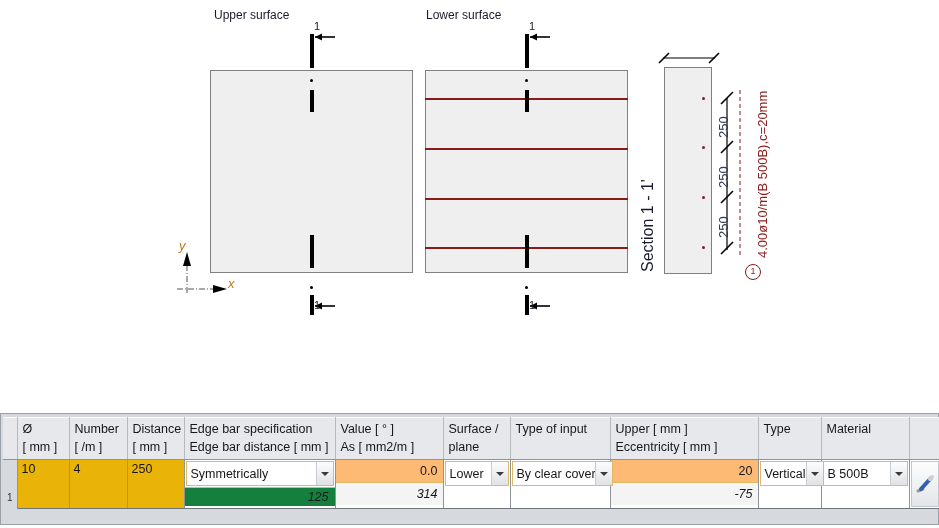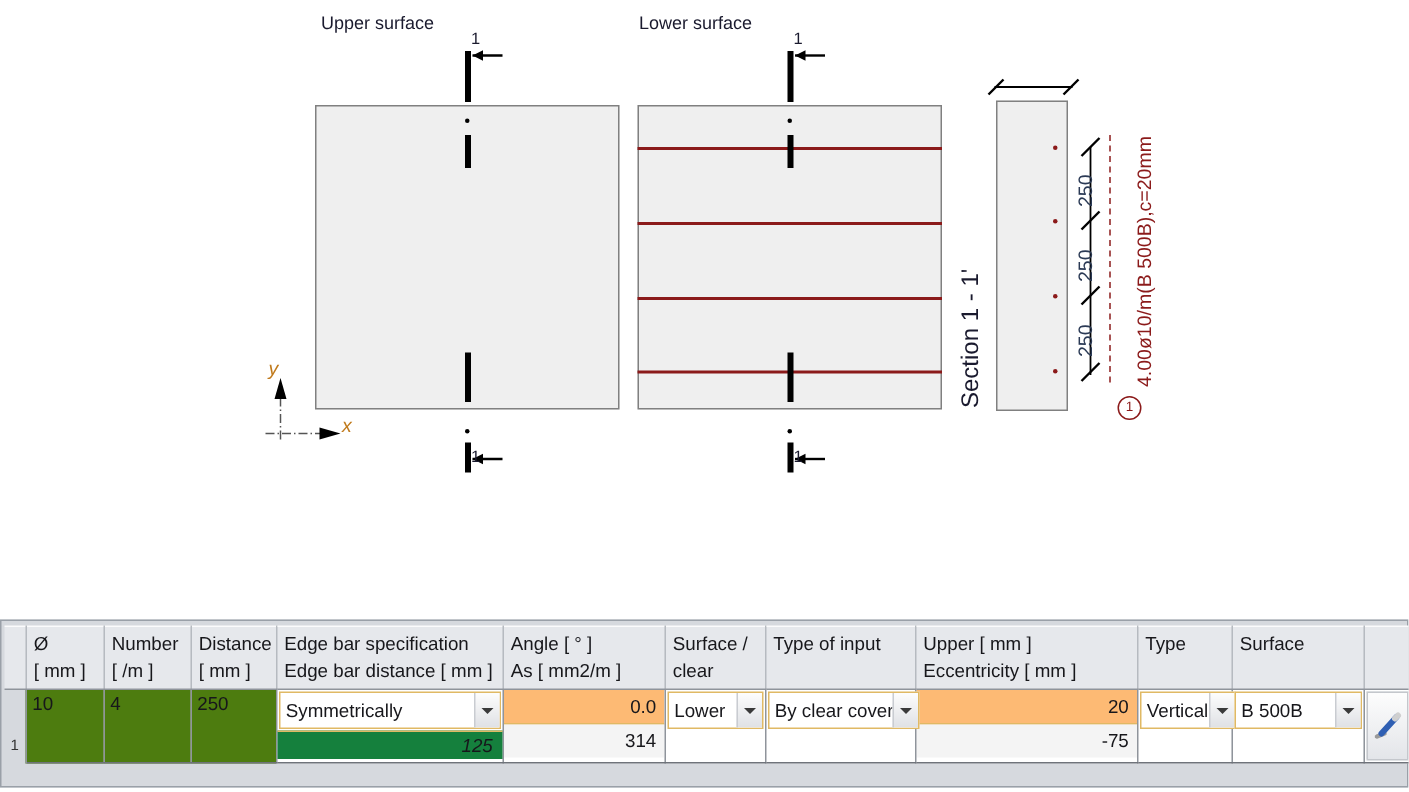--- a/index.html
+++ b/index.html
@@ -83,21 +83,21 @@
     padding:0 0 6px 0;
   }
   td.cell{
     border-right:1px solid #8f949b;
     border-bottom:1px solid #6f737a;
     padding:0;
     height:46px;
     vertical-align:top;
     background:#fff;
   }
-  td.cell.tan{background:#4d7c0f;}
+  td.cell.tan{background:#eab308;}
   td.cell.tan .val{padding:2px 4px;display:block;font-size:12.5px;}
 
   
   .stack{display:flex;flex-direction:column;height:46px;}
   .stack .top{flex:0 0 23px;display:flex;}
   .stack .bot{flex:1 1 auto;display:flex;align-items:center;
                border-top:1px solid #e0b964;background:#15803d;}
   .num-r{width:100%;text-align:right;padding-right:6px;box-sizing:border-box;}
   .num-i{font-style:italic;}
 
@@ -121,21 +121,21 @@
   .cell-mid .combo{width:100%;}
 
   
   .editbox{
     height:23px;display:flex;align-items:center;justify-content:flex-end;
     padding-right:5px;background:#fdba74;border-bottom:1px solid #e0b964;
     box-sizing:border-box;
   }
   .editbox2{
     height:22px;display:flex;align-items:center;justify-content:flex-end;
-    padding-right:5px;background:#f4f4f4;box-sizing:border-box;
+    padding-right:5px;background:#f4f4f4;box-sizing:border-box;font-style:italic;
   }
 
   
   td.iconcell{padding:0;border-right:1px solid #8f949b;border-bottom:1px solid #6f737a;background:#fff;}
   .btnface{
     height:44px;margin:1px;background:linear-gradient(#fdfdfd,#e3e5e9);
     border:1px solid #c4c7cc;display:flex;align-items:center;justify-content:center;
   }
 </style>
 </head>
@@ -266,41 +266,41 @@
         </th>
         <th>
           <span class="h1">Distance</span>
           <span class="h2">[ mm ]</span>
         </th>
         <th>
           <span class="h1">Edge bar specification</span>
           <span class="h2">Edge bar distance  [ mm ]</span>
         </th>
         <th>
-          <span class="h1">Angle  [ ° ]</span>
+          <span class="h1">Value  [ ° ]</span>
           <span class="h2">As  [ mm2/m ]</span>
         </th>
         <th>
           <span class="h1">Surface /</span>
-          <span class="h2">clear</span>
+          <span class="h2">plane</span>
         </th>
         <th>
           <span class="h1">Type of input</span>
           <span class="h2"></span>
         </th>
         <th>
           <span class="h1">Upper  [ mm ]</span>
           <span class="h2">Eccentricity  [ mm ]</span>
         </th>
         <th>
           <span class="h1">Type</span>
           <span class="h2"></span>
         </th>
         <th>
-          <span class="h1">Surface</span>
+          <span class="h1">Material</span>
           <span class="h2"></span>
         </th>
         <th></th>
 
       </tr>
     </thead>
     <tbody>
       <tr>
         <td class="rownum">1</td>
 

